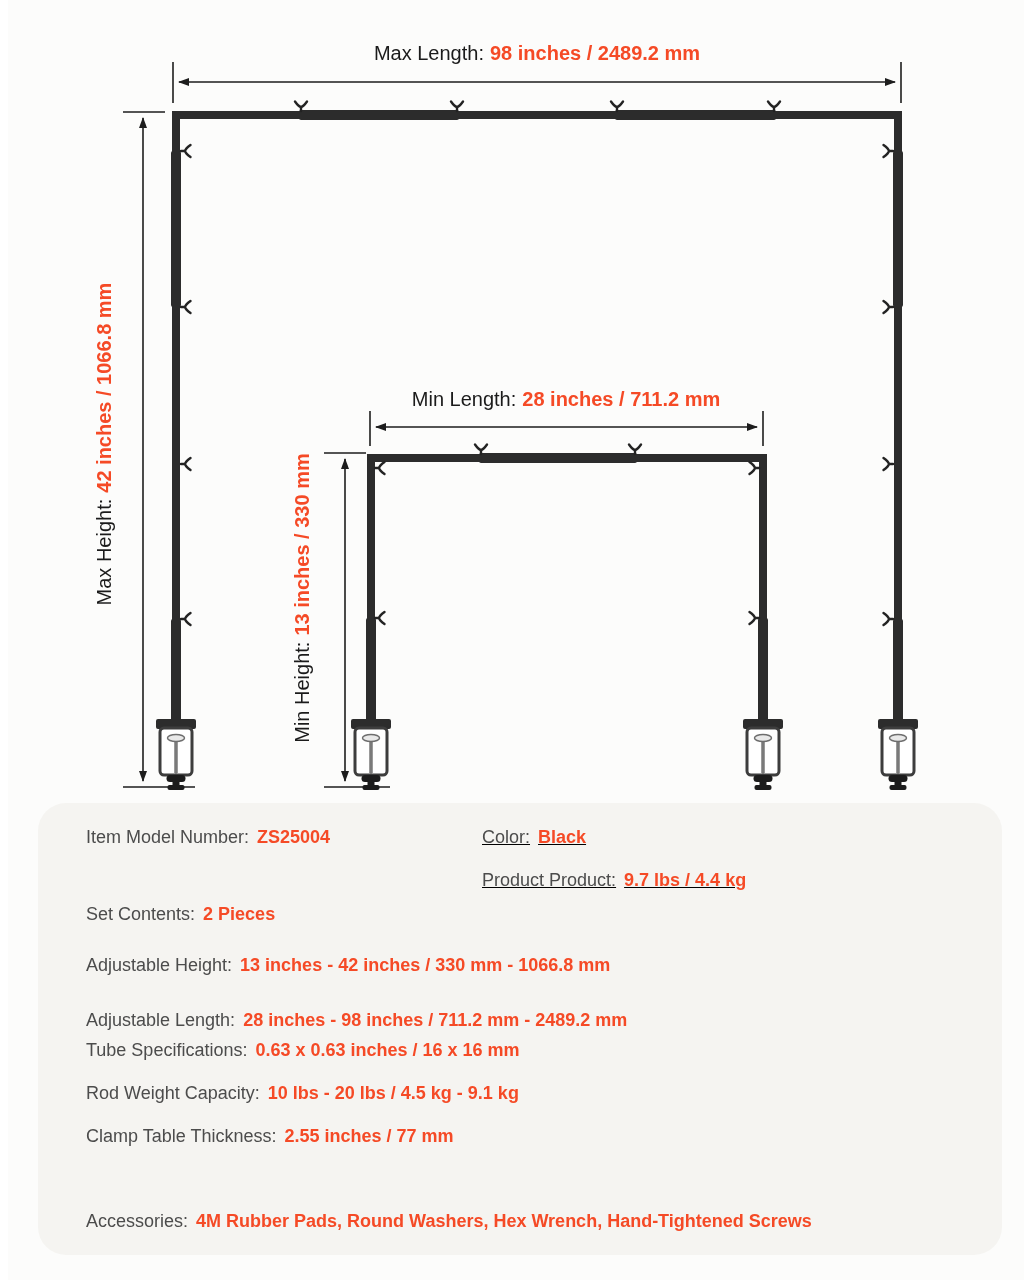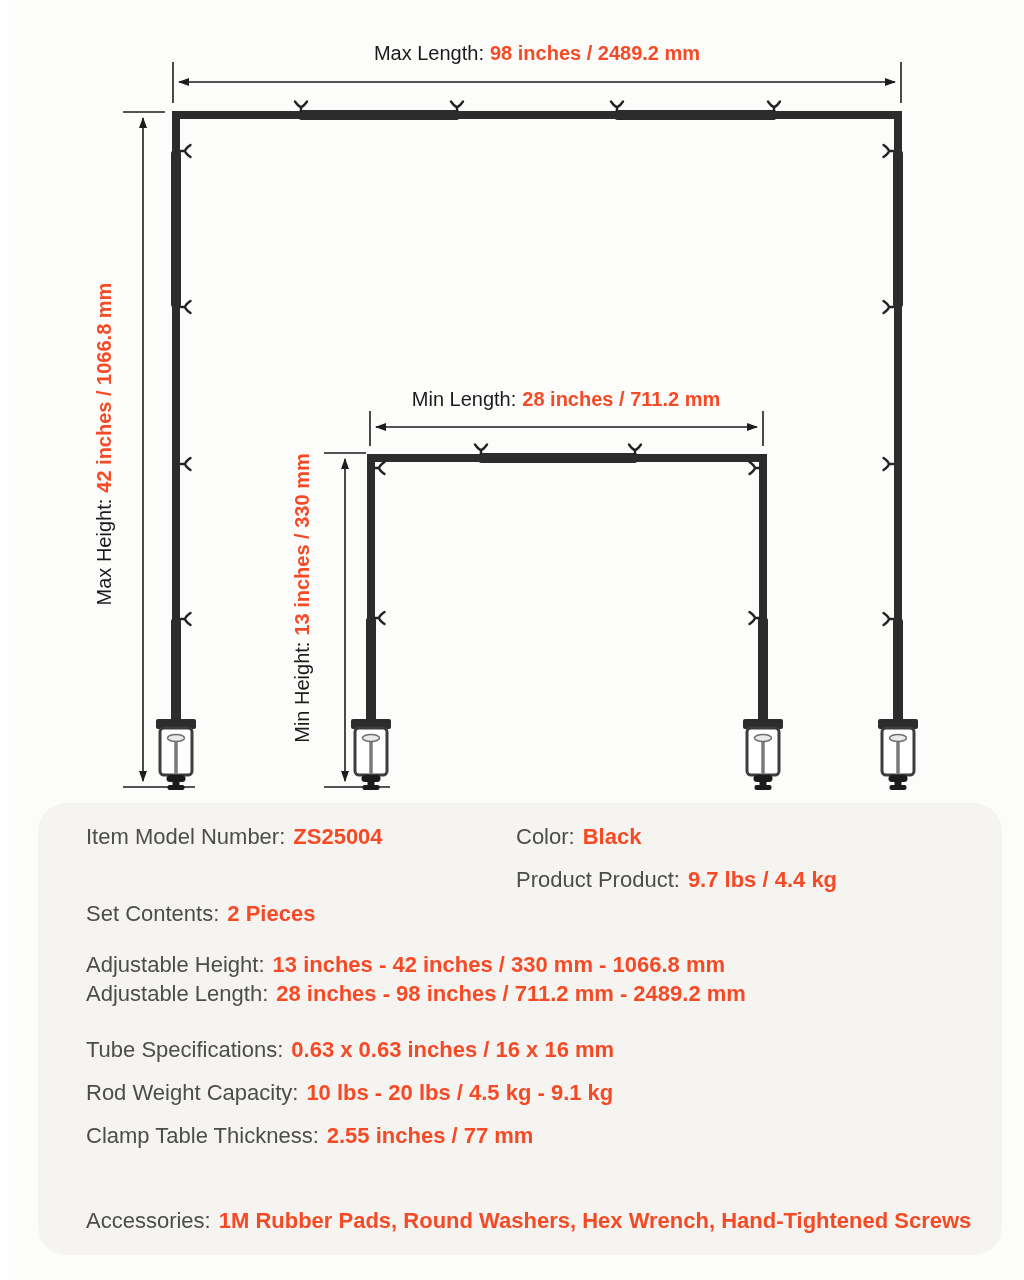--- a/index.html
+++ b/index.html
@@ -20,23 +20,23 @@
   .frame-part{fill:var(--frame);}
   .dim-stroke{stroke:#1D1D1D;stroke-width:1.6;fill:none;}
   .clip-stroke{stroke:#232323;stroke-width:2.4;fill:none;stroke-linecap:round;}
   #arrow polygon{fill:#1D1D1D;}
   .spec-panel{
     position:absolute; left:30px; top:803px; width:964px; height:452px;
     background:var(--panel-bg); border-radius:28px;
   }
   .spec-row{
     position:absolute; left:48px; height:30px; line-height:30px;
-    font-size:22px; white-space:nowrap;
+    font-size:18px; white-space:nowrap;
   }
-  .spec-row.col2{left:478px;}
+  .spec-row.col2{left:444px;text-decoration:underline;}
   .spec-row .lbl{color:var(--label-gray);}
   .spec-row .val{color:var(--accent); font-weight:bold; margin-left:8px;}
 </style>
 </head>
 <body>
 
 <div class="stage">
 
   <div class="diagram-wrap">
     <svg width="1024" height="800" viewBox="0 0 1024 800">
@@ -133,20 +133,20 @@
       </g>
     </svg>
   </div>
 
   <div class="spec-panel">
     <div class="spec-row" style="top:19px"><span class="lbl">Item Model Number:</span><span class="val">ZS25004</span></div>
     <div class="spec-row col2" style="top:19px"><span class="lbl">Color:</span><span class="val">Black</span></div>
     <div class="spec-row col2" style="top:62px"><span class="lbl">Product Product:</span><span class="val">9.7 lbs / 4.4 kg</span></div>
     <div class="spec-row" style="top:96px"><span class="lbl">Set Contents:</span><span class="val">2 Pieces</span></div>
     <div class="spec-row" style="top:147px"><span class="lbl">Adjustable Height:</span><span class="val">13 inches - 42 inches / 330 mm - 1066.8 mm</span></div>
-    <div class="spec-row" style="top:176px"><span class="lbl">Adjustable Length:</span><span class="val">28 inches - 98 inches / 711.2 mm - 2489.2 mm</span></div>
+    <div class="spec-row" style="top:202px"><span class="lbl">Adjustable Length:</span><span class="val">28 inches - 98 inches / 711.2 mm - 2489.2 mm</span></div>
     <div class="spec-row" style="top:232px"><span class="lbl">Tube Specifications:</span><span class="val">0.63 x 0.63 inches / 16 x 16 mm</span></div>
     <div class="spec-row" style="top:275px"><span class="lbl">Rod Weight Capacity:</span><span class="val">10 lbs - 20 lbs / 4.5 kg - 9.1 kg</span></div>
     <div class="spec-row" style="top:318px"><span class="lbl">Clamp Table Thickness:</span><span class="val">2.55 inches / 77 mm</span></div>
-    <div class="spec-row" style="top:403px"><span class="lbl">Accessories:</span><span class="val">1M Rubber Pads, Round Washers, Hex Wrench, Hand-Tightened Screws</span></div>
+    <div class="spec-row" style="top:403px"><span class="lbl">Accessories:</span><span class="val">4M Rubber Pads, Round Washers, Hex Wrench, Hand-Tightened Screws</span></div>
   </div>
 
 </div>
 
 </body></html>

